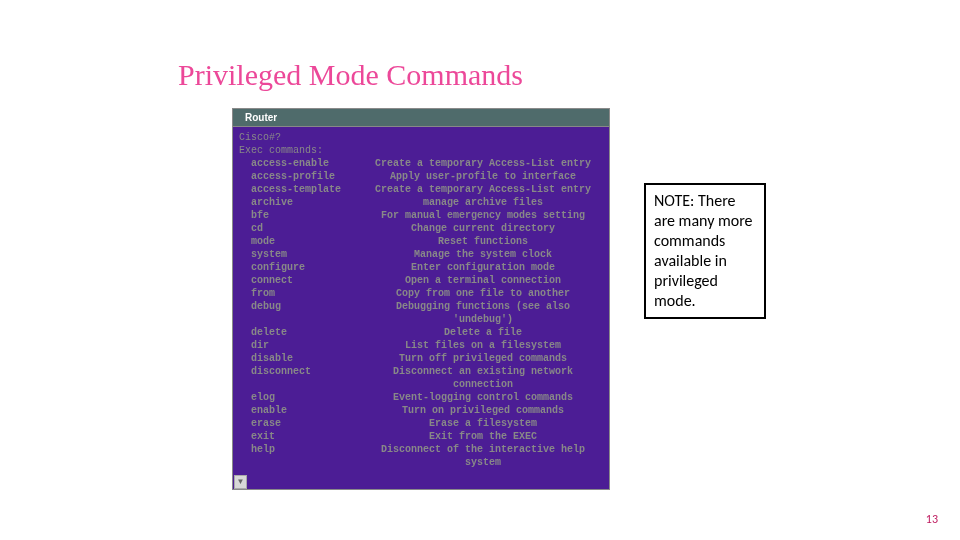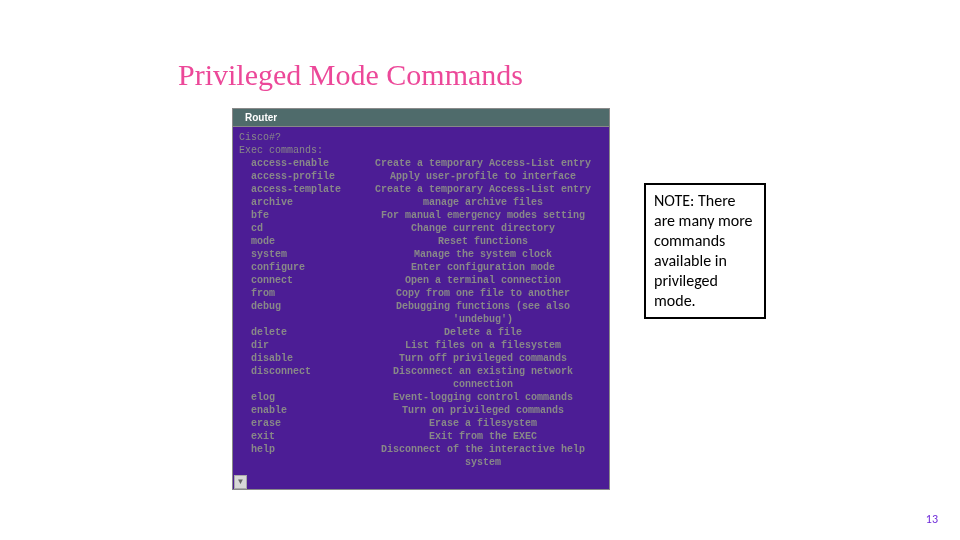--- a/index.html
+++ b/index.html
@@ -98,21 +98,21 @@
     font-size: 16px;
     line-height: 20px;
     color: #000;
   }
   .page-num {
     position: absolute;
     bottom: 14px;
     right: 22px;
     font-family: Calibri, Arial, sans-serif;
     font-size: 12px;
-    color: #6d28d9;
+    color: #be185d;
   }
 </style>
 </head>
 <body>
 
 <h1 class="slide-title">Privileged Mode Commands</h1>
 
 <div class="router-window">
   <div class="router-titlebar">Router</div>
   <div class="router-body">

